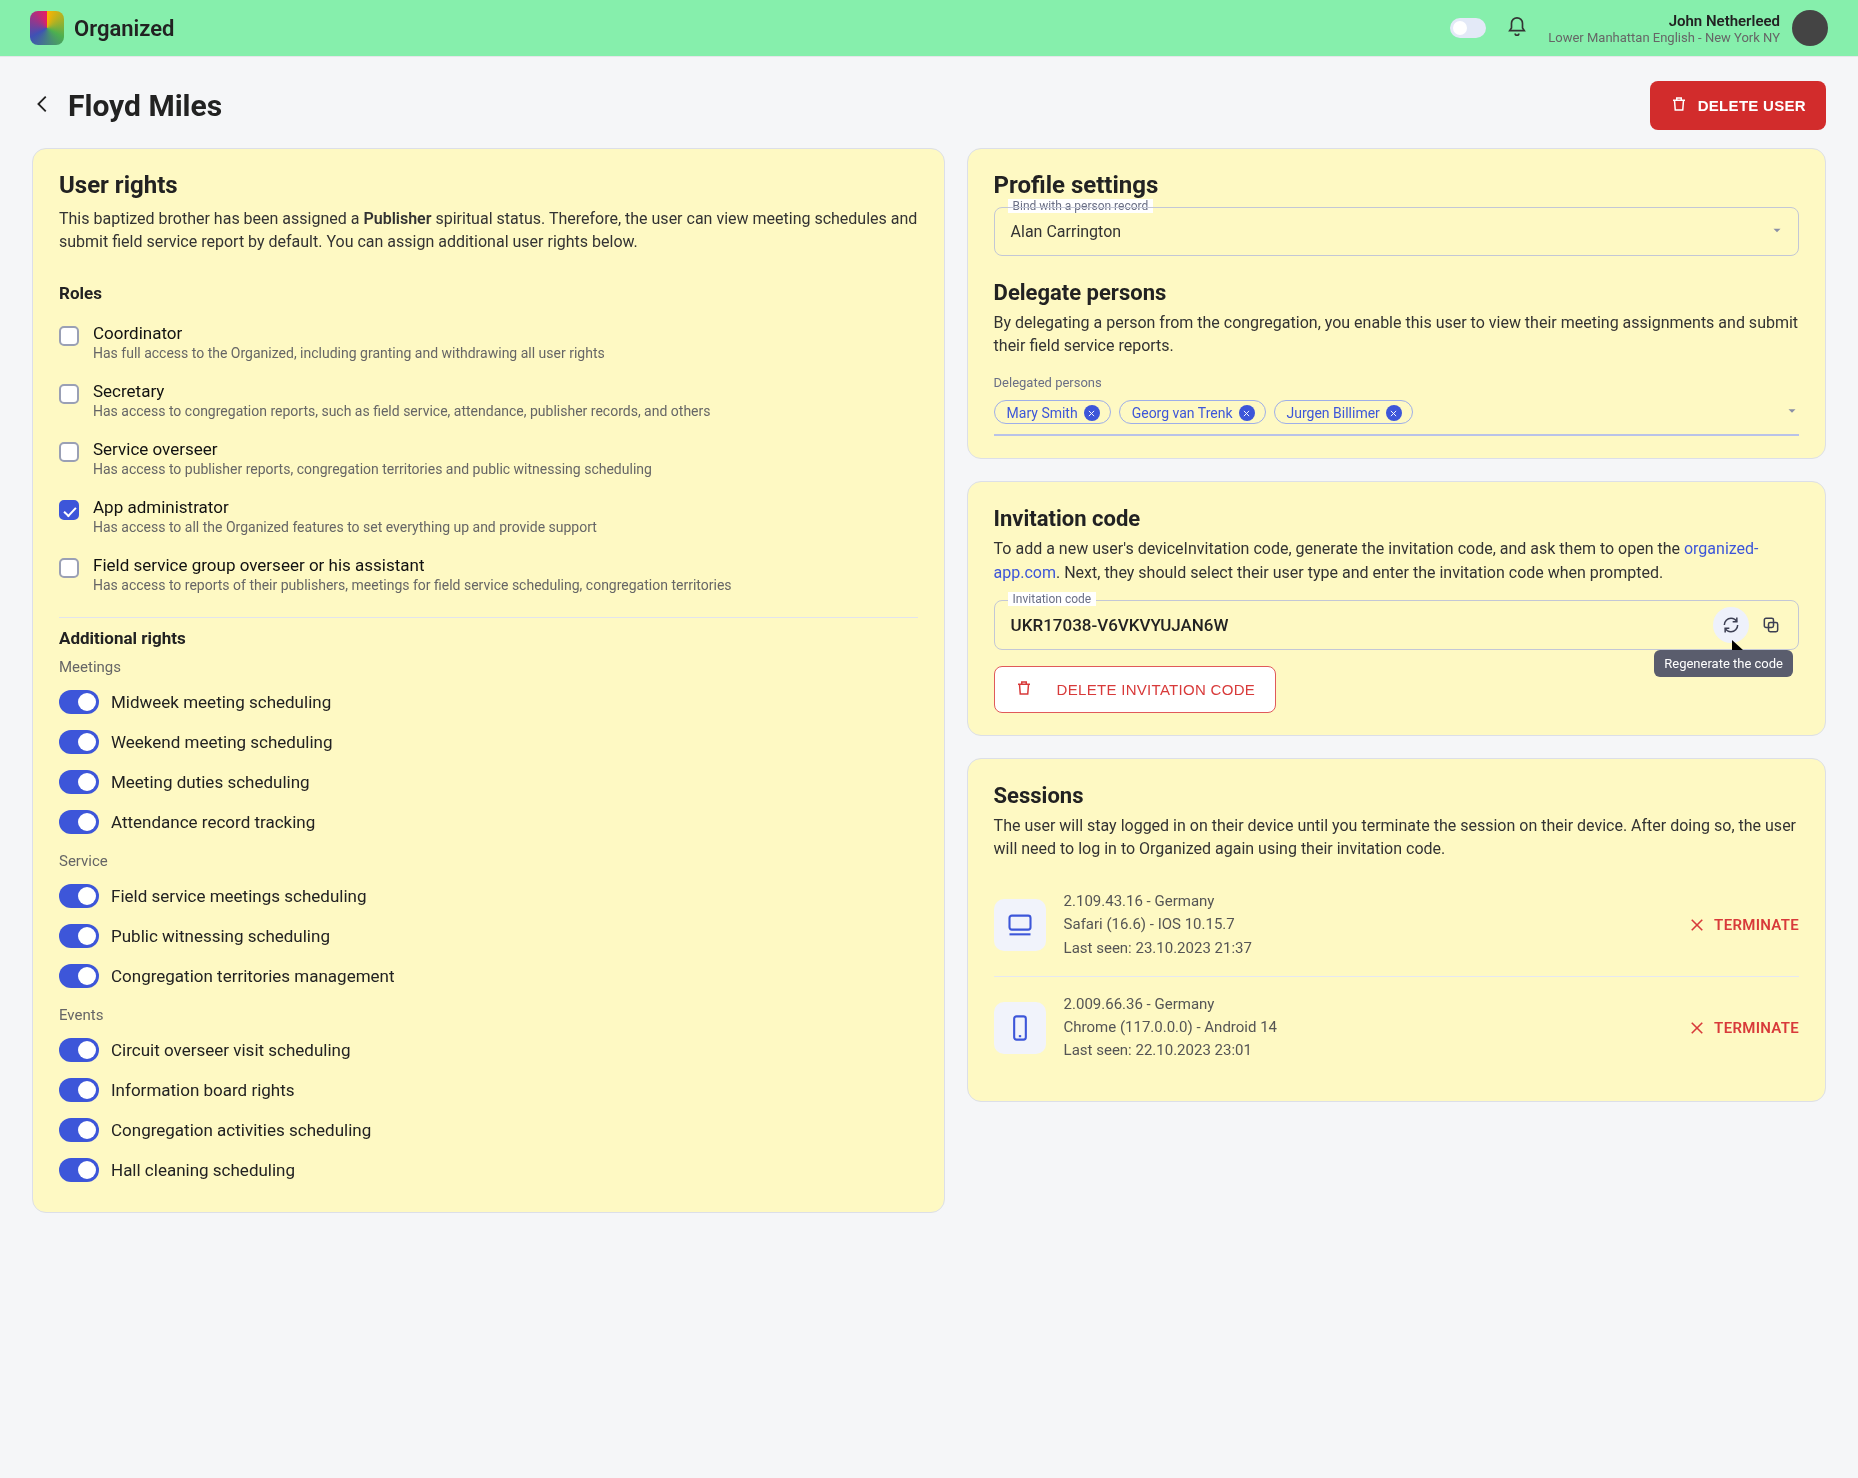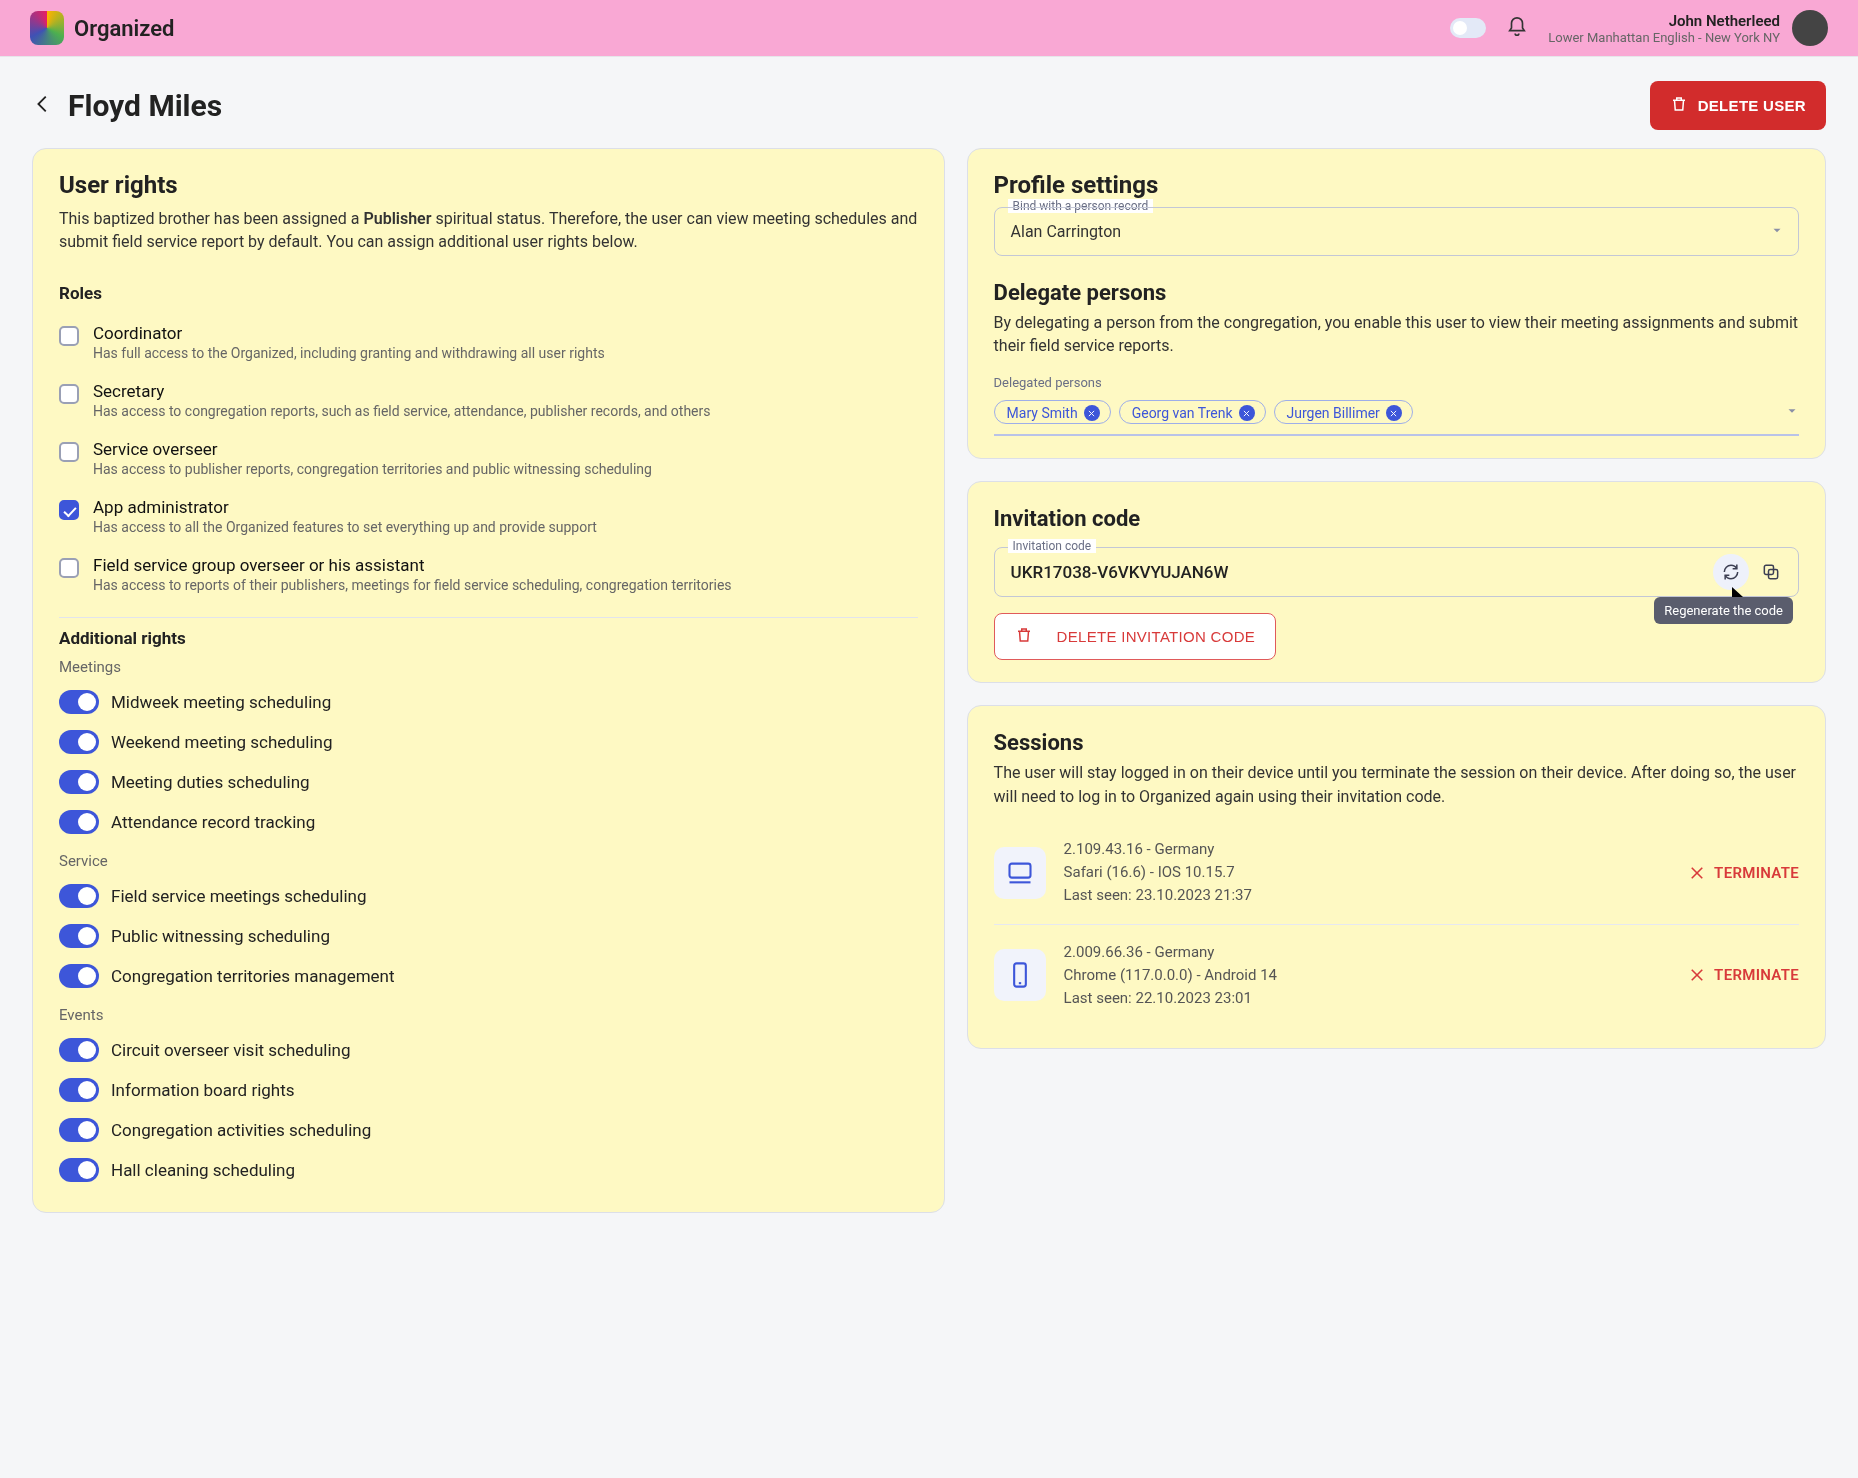--- a/index.html
+++ b/index.html
@@ -5,21 +5,21 @@
     * { box-sizing: border-box; margin: 0; padding: 0; }
     body {
       font-family: -apple-system, BlinkMacSystemFont, "Segoe UI", Roboto, Helvetica, Arial, sans-serif;
       background: #f5f6f8;
       color: #222;
       font-size: 14px;
     }
     
     .app-header {
       display: flex; align-items: center; justify-content: space-between;
-      padding: 10px 30px; background: #f9a8d4; border-bottom: 1px solid #e6e6ea;
+      padding: 10px 30px; background: #86efac; border-bottom: 1px solid #e6e6ea;
     }
     .brand { display: flex; align-items: center; gap: 10px; }
     .brand-logo {
       width: 34px; height: 34px; border-radius: 8px;
       background: conic-gradient(#ffb300, #4caf50, #3f51b5, #e91e63);
     }
     .brand-name { font-weight: 600; font-size: 22px; color: #222; }
     .header-right { display: flex; align-items: center; gap: 20px; }
     .header-toggle {
       width: 36px; height: 20px; border-radius: 12px; background: #e3e9f7;
@@ -422,20 +422,23 @@
             </span>
           </span>
       <span class="chip-caret"><svg viewBox="0 0 24 24">
               <path d="M6 9l6 6 6-6z"></path>
             </svg></span>
         </div>
     </div>
 
     <div class="card" style="position:relative;">
       <div class="section-sub-title">Invitation code</div>
+      <div class="inv-desc">
+        <span>To add a new user's deviceInvitation code, generate the invitation code, and ask them to open the </span><a class="inv-link">organized-app.com</a><span>. Next, they should select their user type and enter the invitation code when prompted.</span>
+      </div>
       <div class="inv-field-wrap field-wrap">
         <div class="field-legend">Invitation code</div>
         <div class="inv-field">UKR17038-V6VKVYUJAN6W</div>
         <div class="inv-icons">
           <div class="icon-btn regen">
             <svg viewBox="0 0 24 24">
                 <path d="M4 12a8 8 0 018-8 8 8 0 017 4"></path>
                 <polyline points="19 3 19 8 14 8"></polyline>
                 <path d="M20 12a8 8 0 01-8 8 8 8 0 01-7-4"></path>
                 <polyline points="5 21 5 16 10 16"></polyline>

